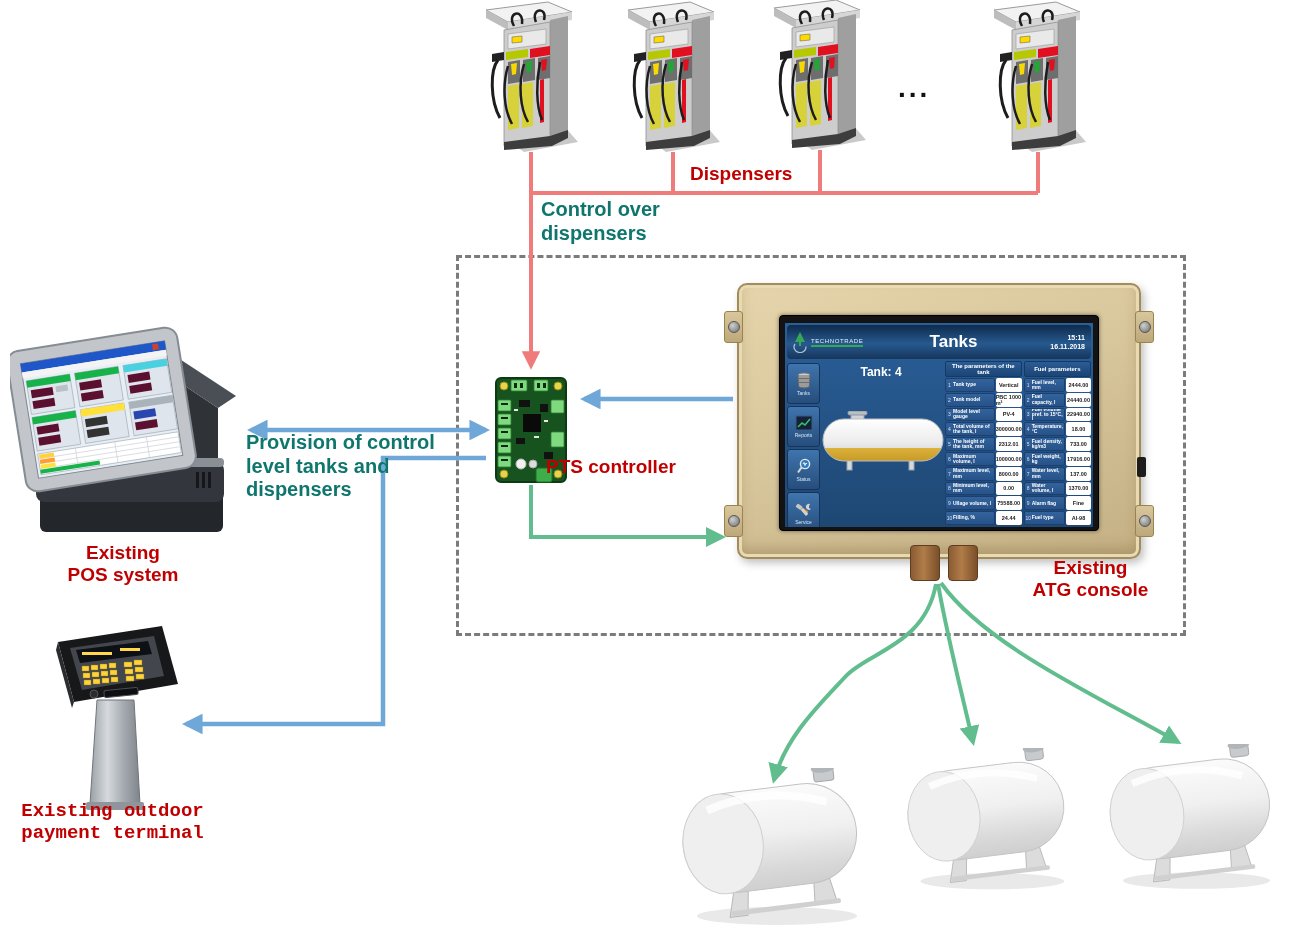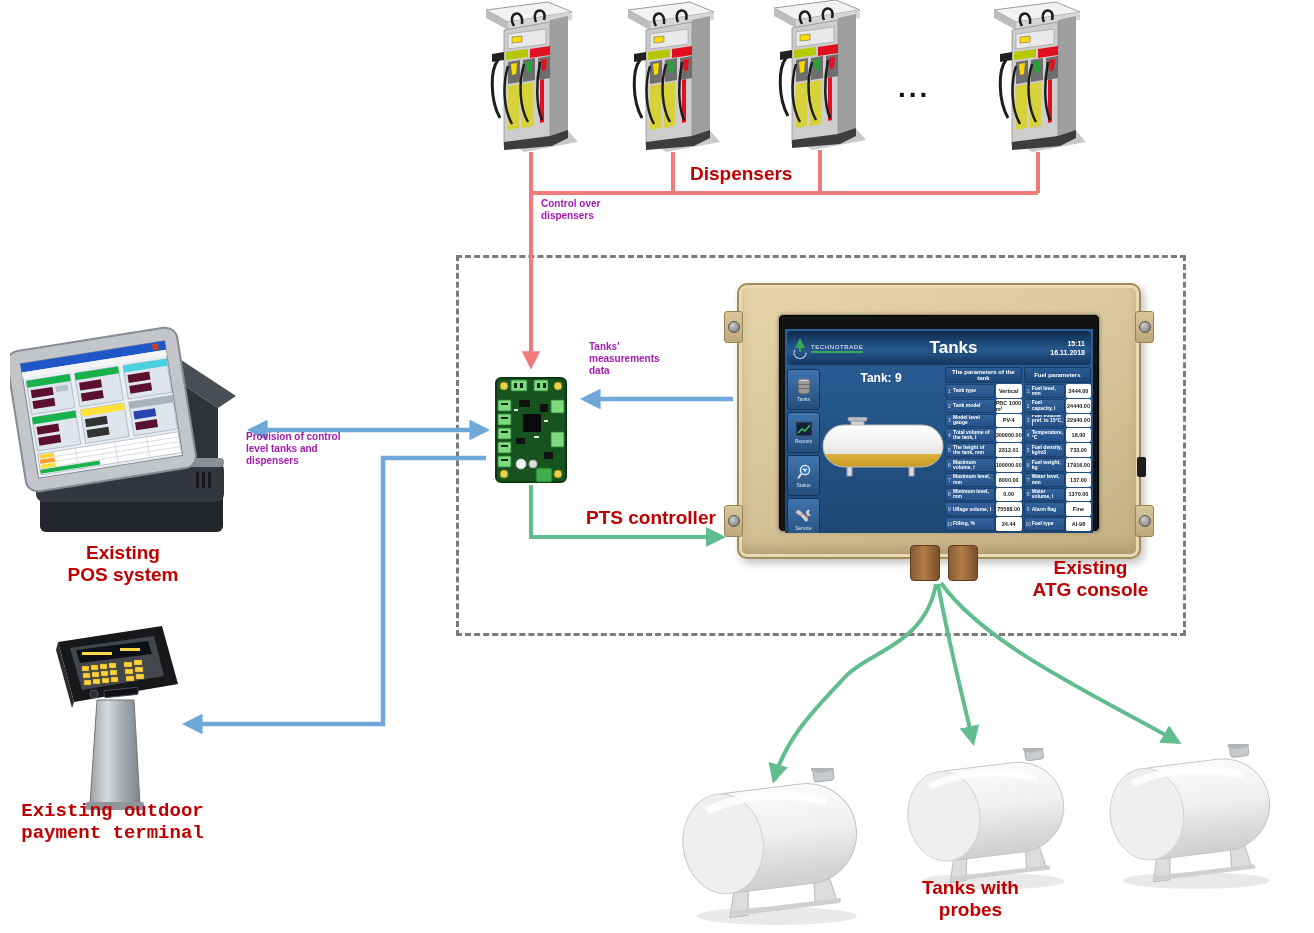--- a/index.html
+++ b/index.html
@@ -1,40 +1,40 @@
 <!DOCTYPE html>
 <html style="--red-line: #ef7b7b; --red-label: #c00000; --blue-line: #6fa8d8; --green-line: #62bd8e;"><head>
 <meta charset="utf-8">
 <style>
   html,body{margin:0;padding:0;background:#fff;}
   #canvas{position:relative;width:1314px;height:933px;background:#fff;overflow:hidden;
           font-family:"Liberation Sans",sans-serif;}
   
-  .note{position:absolute;z-index:6;font-weight:bold;font-size:10px;line-height:1.18;color:#a21caf;
+  .note{position:absolute;z-index:6;font-weight:bold;font-size:20px;line-height:1.18;color:#0f766e;
         white-space:pre-line;}
   .rlabel{position:absolute;z-index:6;font-weight:bold;font-size:19px;line-height:1.18;
           color:var(--red-label,#c00000);white-space:pre-line;}
   .center{text-align:center;}
   .dots{position:absolute;z-index:6;font-weight:bold;font-size:28px;letter-spacing:3px;color:#111;}
   
   .dashed-box{position:absolute;left:456px;top:255px;width:724px;height:375px;
               border:3px dashed #7b7b7b;z-index:0;}
   
   .console{position:absolute;left:737px;top:283px;width:400px;height:272px;z-index:2;
            background:linear-gradient(160deg,#e6d5ac 0%,#d8c69c 45%,#c4b084 100%);
            border:2px solid #a28c5c;border-radius:10px;
            box-shadow:inset 0 0 0 3px #e9dab4, inset 0 -8px 14px rgba(120,95,50,.35), 3px 4px 8px rgba(0,0,0,.25);}
   .tab{position:absolute;width:17px;height:30px;background:linear-gradient(#d9c79c,#bda87a);
        border:1px solid #99834f;border-radius:3px;z-index:1;}
   .tab .screw{position:absolute;left:3px;top:9px;width:10px;height:10px;border-radius:50%;
        background:radial-gradient(circle at 35% 35%,#cfcfcf,#6f6f6f);border:1px solid #555;}
   .knob{position:absolute;right:-7px;top:172px;width:9px;height:20px;background:#1c1c1c;border-radius:2px;}
   .bezel{position:absolute;left:40px;top:30px;width:318px;height:214px;background:#131313;
          border-radius:4px;border:1px solid #000;box-shadow:0 0 4px rgba(0,0,0,.5);}
-  .screen{position:absolute;left:5px;top:13px;width:308px;height:204px;overflow:hidden;
+  .screen{position:absolute;left:5px;top:7px;width:308px;height:204px;overflow:hidden;
           background:linear-gradient(180deg,#2c movie 0%,#1e4773 100%);
           background:linear-gradient(180deg,#2a5f99 0%,#1e4773 100%);}
   .scr-header{position:absolute;left:2px;top:2px;right:2px;height:34px;border-radius:4px;
           background:linear-gradient(180deg,#0e2b4d 0%,#27598f 55%,#16365c 100%);
           display:flex;align-items:center;color:#fff;}
   .scr-logo{display:flex;align-items:center;gap:3px;width:92px;padding-left:5px;}
   .scr-logo-text{display:flex;flex-direction:column;}
   .scr-logo-text span{font-size:6px;letter-spacing:.6px;color:#e8f0f7;}
   .scr-logo-line{display:block;width:52px;height:2px;background:#35a855;margin-top:1px;}
   .scr-title{flex:1;text-align:center;font-size:17px;font-weight:bold;}
@@ -430,21 +430,21 @@
               <i class="scr-logo-line"></i>
             </div>
           </div>
           <div class="scr-title">Tanks</div>
           <div class="scr-time">
             <div>15:11</div>
             <div>16.11.2018</div>
           </div>
         </div>
 
-        <div class="scr-tanklbl">Tank: 9</div>
+        <div class="scr-tanklbl">Tank: 4</div>
 
         <div class="sidebar">
           <div class="side-btn">
             <svg width="16" height="17" viewBox="0 0 16 17">
               <ellipse cx="8" cy="3" rx="6" ry="2" fill="#cfcfcf" stroke="#777"></ellipse>
               <path d="M2,3 L2.6,14 A5.4,2 0 0 0 13.4,14 L14,3" fill="#9b9b9b" stroke="#666"></path>
               <line x1="2.2" y1="6.5" x2="13.8" y2="6.5" stroke="#6e6e6e"></line>
               <line x1="2.4" y1="10.5" x2="13.6" y2="10.5" stroke="#6e6e6e"></line>
             </svg>
             <span>Tanks</span>
@@ -678,29 +678,24 @@
       <path d="M936,584 C925,645 868,652 846,676 C820,704 786,736 774,780" marker-end="url(#ar-green)"></path>
       <path d="M938,584 C948,640 962,694 973,742" marker-end="url(#ar-green)"></path>
       <path d="M941,583 C985,645 1095,695 1178,742" marker-end="url(#ar-green)"></path>
     </g>
   </svg>
 
   <div class="rlabel" style="left:690px;top:163px;">Dispensers</div>
   <div class="dots" style="left:898px;top:72px;">...</div>
   <div class="note" style="left:541px;top:198px;">Control over
 dispensers</div>
-  <div class="note" style="left:589px;top:341px;">Tanks'
-measurements
-data</div>
   <div class="note" style="left:246px;top:431px;">Provision of control
 level tanks and
 dispensers</div>
-  <div class="rlabel" style="left:546px;top:507px;margin-left:40px;">PTS controller</div>
+  <div class="rlabel" style="left:546px;top:456px;">PTS controller</div>
   <div class="rlabel center" style="left:1008px;top:557px;width:165px;">Existing
 ATG console</div>
   <div class="rlabel center" style="left:38px;top:542px;width:170px;">Existing
 POS system</div>
   <div class="rlabel center" style="left:15px;top:800px;width:195px;font-family:Liberation Mono, monospace;">Existing outdoor
 payment terminal</div>
-  <div class="rlabel center" style="left:893px;top:877px;width:155px;">Tanks with
-probes</div>
 
 </div>
 
 </body></html>

